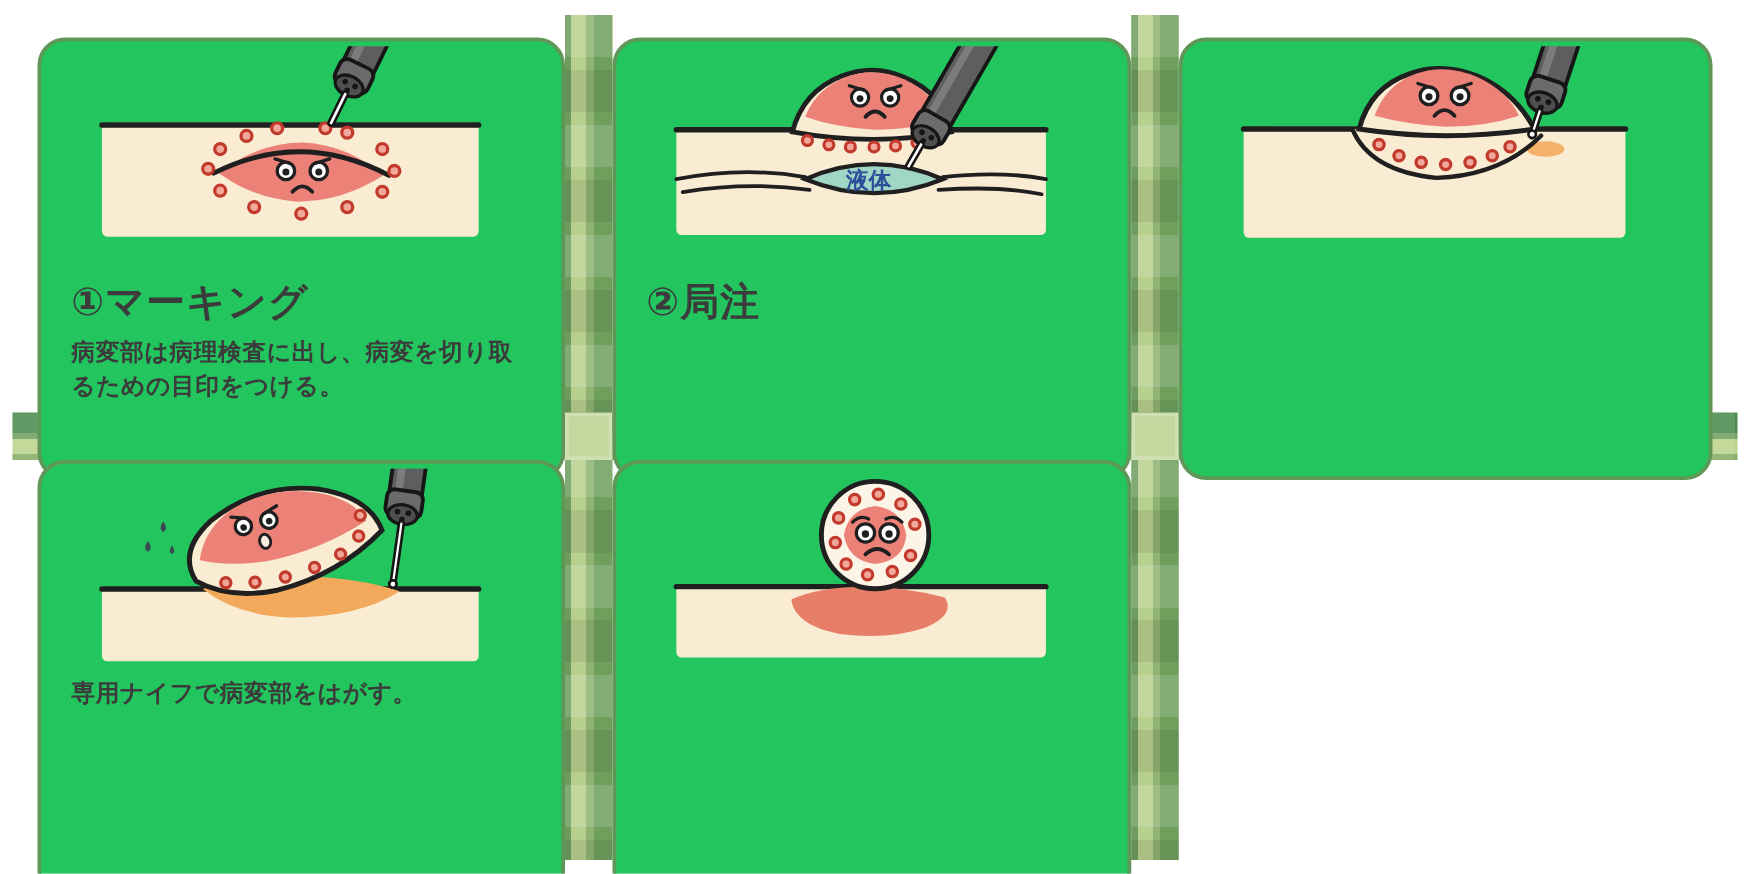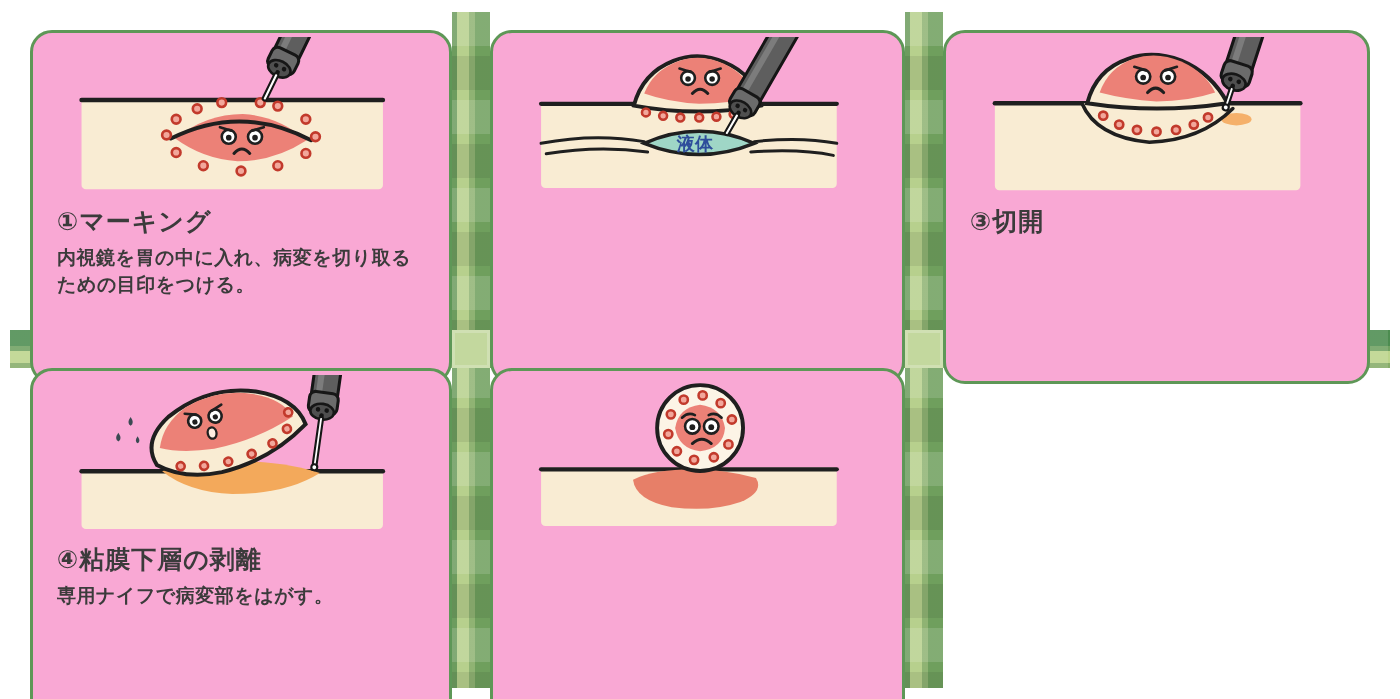--- a/index.html
+++ b/index.html
@@ -18,27 +18,27 @@
     position:absolute;left:10px;width:1380px;top:330px;height:38px;
     background:
       repeating-linear-gradient(90deg, rgba(255,255,255,0.12) 0 58px, rgba(255,255,255,0) 58px 72px, rgba(0,0,0,0.07) 72px 120px, rgba(0,0,0,0) 120px 132px),
       linear-gradient(180deg,#4c8c50 0 16px,#6fa161 16px 21px,#bcd48b 21px 33px,#86ac69 33px 38px);
   }
   .band-x{
     position:absolute;top:330px;width:38px;height:38px;background:#c3d89e;
     box-shadow:inset 0 0 0 3px rgba(255,255,255,0.22);
   }
   .card{
-    position:absolute;height:354px;background:#f9a8d4;
+    position:absolute;height:354px;background:#22c55e;
     border:3px solid #5e9757;border-radius:22px;box-sizing:border-box;
     padding:4px 24px 8px;overflow:hidden;
   }
   .illu{width:100%;height:168px;display:block;}
   .card h3{
-    margin:0 0 7px;font-size:25px;font-weight:700;color:#3b3b3b;letter-spacing:1px;
+    margin:16px 0 7px;font-size:31px;font-weight:700;color:#3b3b3b;letter-spacing:1px;
   }
   .card p{
     margin:0;font-size:19px;line-height:1.42;font-weight:700;color:#3b3b3b;letter-spacing:0.5px;
   }
   svg text{font-family:"Liberation Sans","DejaVu Sans",sans-serif;}
 </style>
 </head>
 <body>
 
 <div class="stage">
@@ -93,21 +93,21 @@
           <circle cx="210" cy="141" r="5"></circle>
           <circle cx="252" cy="135" r="5"></circle>
         <circle cx="284" cy="121" r="5"></circle>
       </g>
       <g transform="translate(252,28) rotate(26)">
         <use href="#scope-body"></use>
         <rect x="-2.4" y="2" width="4.8" height="34" rx="2" fill="#ffffff" stroke="#161616" stroke-width="2.4"></rect>
       </g>
     </svg>
     <h3>①マーキング</h3>
-    <p>内視鏡を胃の中に入れ、病変を切り取るための目印をつける。</p>
+    <p>病変部は病理検査に出し、病変を切り取るための目印をつける。</p>
   </section>
 
   <section class="card" style="left:490px;top:30px;width:415px">
     <svg class="illu" viewBox="0 0 420 168">
       <rect x="28" y="62" width="344" height="100" rx="5" fill="#f9ecd3"></rect>
       <path d="M28 64 H372" stroke="#1f1f1f" stroke-width="5" stroke-linecap="round" fill="none"></path>
       <g>
         <path d="M136 66 Q146 28 182 14 Q212 2 242 16 Q276 30 284 66 Q212 80 136 66 Z" fill="#f9ecd3" stroke="#1f1f1f" stroke-width="4.5"></path>
         <path d="M148 52 Q158 26 186 15 Q212 5 240 17 Q268 30 276 54 Q250 64 212 64 Q176 62 148 52 Z" fill="#ec8177"></path>
         <g>
@@ -136,20 +136,21 @@
       </g>
       <g>
         <path d="M148 110 Q212 82 276 110 Q212 136 148 110 Z" fill="#9fd6c6" stroke="#1f1f1f" stroke-width="4"></path>
         <text x="186" y="118" font-size="21" font-weight="bold" fill="#2e4d9b">液体</text>
       </g>
       <g transform="translate(258,74) rotate(30)">
         <use href="#scope-body"></use>
         <rect x="-2.4" y="2" width="4.8" height="28" rx="2" fill="#ffffff" stroke="#161616" stroke-width="2.4"></rect>
       </g>
     </svg>
+    <h3>②局注</h3>
   </section>
 
   <section class="card" style="left:943px;top:30px;width:427px">
     <svg class="illu" viewBox="0 0 420 168">
       <rect x="28" y="62" width="344" height="100" rx="5" fill="#f9ecd3"></rect>
       <path d="M28 64 H372" stroke="#1f1f1f" stroke-width="5" stroke-linecap="round" fill="none"></path>
       <ellipse cx="300" cy="82" rx="17" ry="7" fill="#f5b06a"></ellipse>
       <path d="M126 64 Q142 102 202 108 Q260 106 296 70" fill="#f9ecd3" stroke="#1f1f1f" stroke-width="4" stroke-linecap="round"></path>
       <g>
         <path d="M132 64 Q142 26 178 14 Q206 4 238 16 Q272 30 290 64 Q210 76 132 64 Z" fill="#f9ecd3" stroke="#1f1f1f" stroke-width="4.5"></path>
@@ -171,21 +172,20 @@
           <circle cx="232" cy="94" r="4.6"></circle>
           <circle cx="252" cy="88" r="4.6"></circle>
         <circle cx="268" cy="80" r="4.6"></circle>
       </g>
       <g transform="translate(296,44) rotate(18)">
         <use href="#scope-body"></use>
         <rect x="-2.2" y="2" width="4.4" height="22" rx="2" fill="#ffffff" stroke="#161616" stroke-width="2.4"></rect>
         <circle cx="0" cy="26" r="3.4" fill="#ffffff" stroke="#161616" stroke-width="2.4"></circle>
       </g>
     </svg>
-    <h3>③切開</h3>
   </section>
 
   <section class="card" style="left:30px;top:368px;width:422px">
     <svg class="illu" viewBox="0 0 420 168">
       <rect x="28" y="96" width="344" height="68" rx="5" fill="#f9ecd3"></rect>
       <path d="M28 98 H372" stroke="#1f1f1f" stroke-width="5" stroke-linecap="round" fill="none"></path>
       <path d="M120 98 Q155 86 210 86 Q266 88 300 100 Q262 124 200 124 Q150 122 120 98 Z" fill="#f3a95b"></path>
       <g transform="translate(195,52) rotate(-14)">
         <path d="M-88 18 Q-98 -12 -62 -32 Q-10 -56 42 -36 Q84 -18 88 14 Q40 44 -18 44 Q-62 42 -88 18 Z" fill="#f9ecd3" stroke="#1f1f1f" stroke-width="4.5"></path>
         <path d="M-80 0 Q-70 -26 -40 -38 Q0 -50 38 -34 Q70 -20 76 2 Q30 18 -20 16 Q-58 12 -80 0 Z" fill="#ec8177"></path>
@@ -211,21 +211,20 @@
         <path d="M84 36 q5 7 0 10 q-5 -3 0 -10 Z"></path>
         <path d="M70 54 q5 7 0 10 q-5 -3 0 -10 Z"></path>
         <path d="M92 58 q4 6 0 8 q-4 -2 0 -8 Z"></path>
       </g>
       <g transform="translate(302,34) rotate(8)">
         <use href="#scope-body"></use>
         <rect x="-2.2" y="2" width="4.4" height="56" rx="2" fill="#ffffff" stroke="#161616" stroke-width="2.4"></rect>
         <circle cx="0" cy="60" r="3.4" fill="#ffffff" stroke="#161616" stroke-width="2.4"></circle>
       </g>
     </svg>
-    <h3>④粘膜下層の剥離</h3>
     <p>専用ナイフで病変部をはがす。</p>
   </section>
 
   <section class="card" style="left:490px;top:368px;width:415px">
     <svg class="illu" viewBox="0 0 420 168">
       <rect x="28" y="94" width="344" height="68" rx="5" fill="#f9ecd3"></rect>
       <path d="M28 96 H372" stroke="#1f1f1f" stroke-width="5" stroke-linecap="round" fill="none"></path>
       <path d="M135 108 Q138 132 180 140 Q225 146 260 134 Q288 122 278 106 Q240 96 205 96 Q160 96 135 108 Z" fill="#e77f68"></path>
       <g>
         <circle cx="213" cy="48" r="50" fill="#fcf4e6" stroke="#1f1f1f" stroke-width="4.5"></circle>

